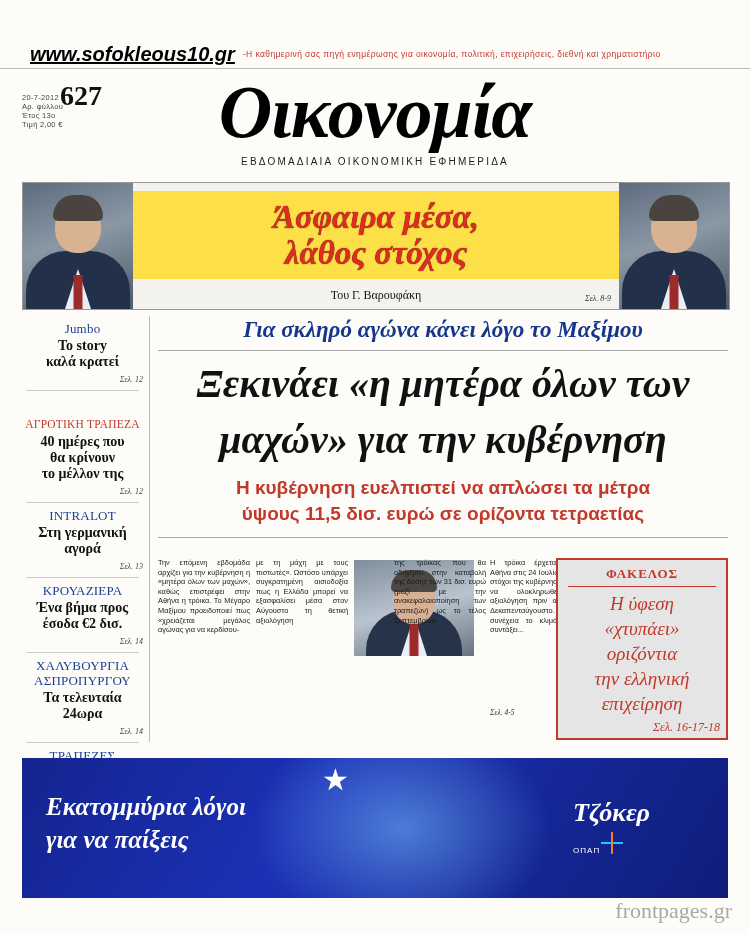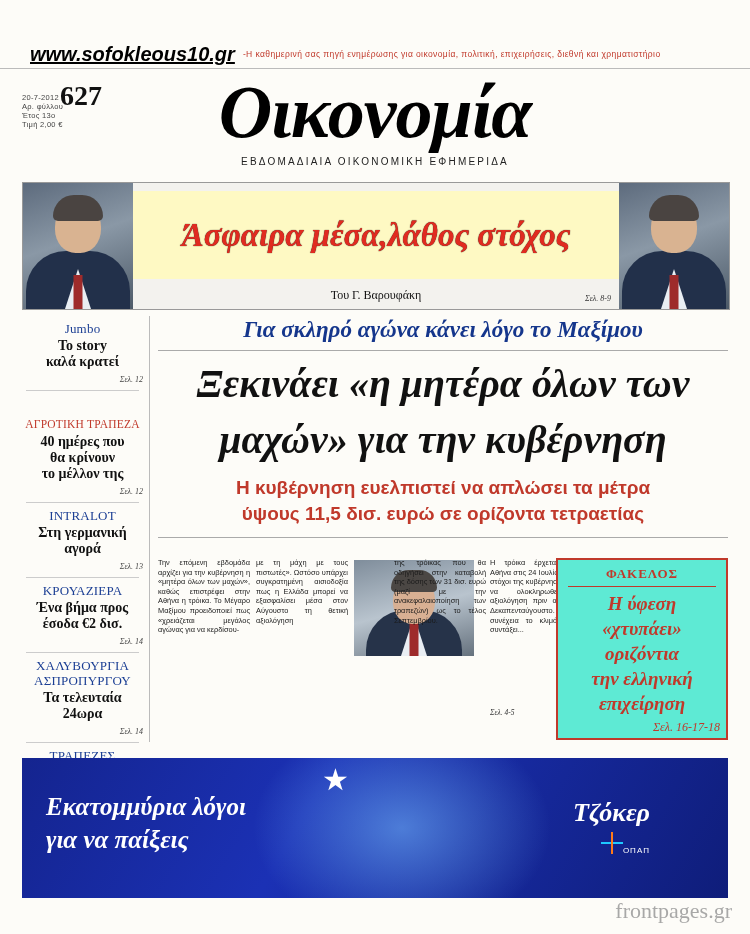--- a/index.html
+++ b/index.html
@@ -92,22 +92,22 @@
     position:absolute;left:50%;bottom:0;transform:translateX(-50%);
     width:26px;height:40px;background:#e9eef3;
     clip-path:polygon(50% 0,100% 100%,0 100%);
   }
   .tie{
     position:absolute;left:50%;bottom:0;transform:translateX(-50%);
     width:9px;height:34px;background:#9e2b2b;
   }
   .hero-black{
     position:absolute;left:110px;right:110px;top:8px;bottom:30px;
-    background:#fef9c3;
-    display:flex;flex-direction:row;justify-content:center;align-items:center;
+    background:#fde047;
+    display:flex;flex-direction:column;justify-content:center;align-items:center;
   }
   .hero-title{
     font-family:"Liberation Serif", serif;
     font-style:italic;font-weight:bold;
     font-size:33px;line-height:36px;color:#e02b20;text-align:center;
     text-shadow:0 0 1px #000;
   }
   .hero-byline{
     position:absolute;left:110px;right:110px;bottom:6px;
     text-align:center;
@@ -187,32 +187,32 @@
   .bphoto .face{width:42px;height:48px;top:16px;background:#d8b093;}
   .bphoto .hair{width:46px;height:22px;top:10px;background:#4b4744;}
   .bphoto .body-suit{width:96px;height:46px;background:#263349;}
   .inref{
     font-family:"Liberation Serif", serif;
     font-style:italic;font-size:7.5px;color:#333;
   }
   
   .redbox{
     position:absolute;left:556px;top:558px;width:172px;height:182px;
-    border:2px solid #c0392b;background:#5eead4;
+    border:2px solid #c0392b;background:#e5e5e5;
     box-sizing:border-box;
   }
   .redbox-title{
     font-family:"Liberation Serif", serif;
     font-weight:bold;font-size:13px;letter-spacing:1px;color:#c0392b;
     text-align:center;margin-top:6px;
   }
   .redbox-rule{border-top:1px solid #c0392b;margin:4px 10px;}
   .redbox-text{
     font-family:"Liberation Serif", serif;
-    font-weight:bold;font-style:italic;font-size:19px;line-height:25px;
+    font-weight:normal;font-style:italic;font-size:19px;line-height:25px;
     color:#c0392b;text-align:center;margin-top:2px;
   }
   .redbox-page{
     position:absolute;right:6px;bottom:3px;
     font-family:"Liberation Serif", serif;
     font-style:italic;font-size:12px;color:#c0392b;
   }
   
   .ad{
     position:absolute;left:22px;top:758px;width:706px;height:140px;
@@ -226,21 +226,21 @@
   .ad-star{
     position:absolute;left:300px;top:22px;width:0;height:0;color:#fff;
     font-size:30px;line-height:0;
   }
   .ad-text{
     position:absolute;left:24px;top:32px;width:360px;
     font-family:"Liberation Serif", serif;
     font-style:italic;font-weight:bold;font-size:25px;line-height:33px;color:#ffffff;
   }
   .ad-logo{
-    position:absolute;right:78px;top:40px;text-align:right;
+    position:absolute;right:78px;top:40px;text-align:left;
   }
   .ad-logo .brand{
     font-family:"Liberation Serif", serif;
     font-style:italic;font-weight:bold;font-size:26px;color:#ffffff;
   }
   .ad-logo .opap{
     font-family:"Liberation Sans", sans-serif;
     font-size:8px;color:#fff;letter-spacing:1px;margin-top:18px;
   }
   .opap-mark{

